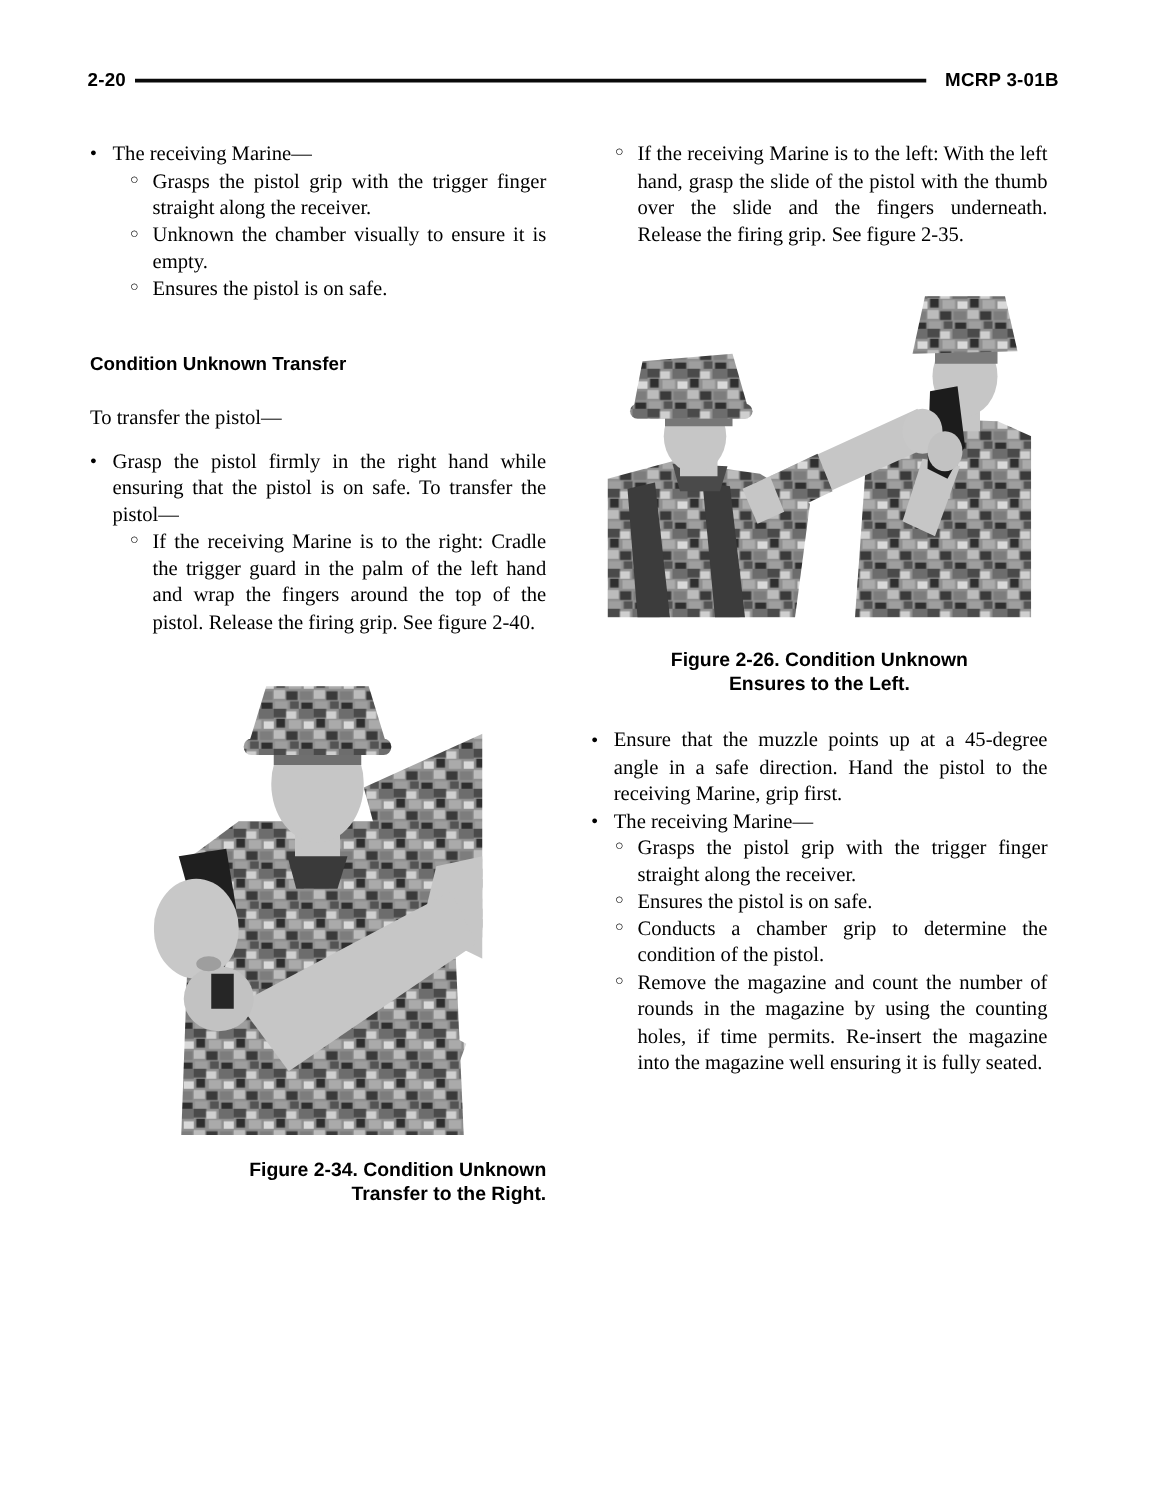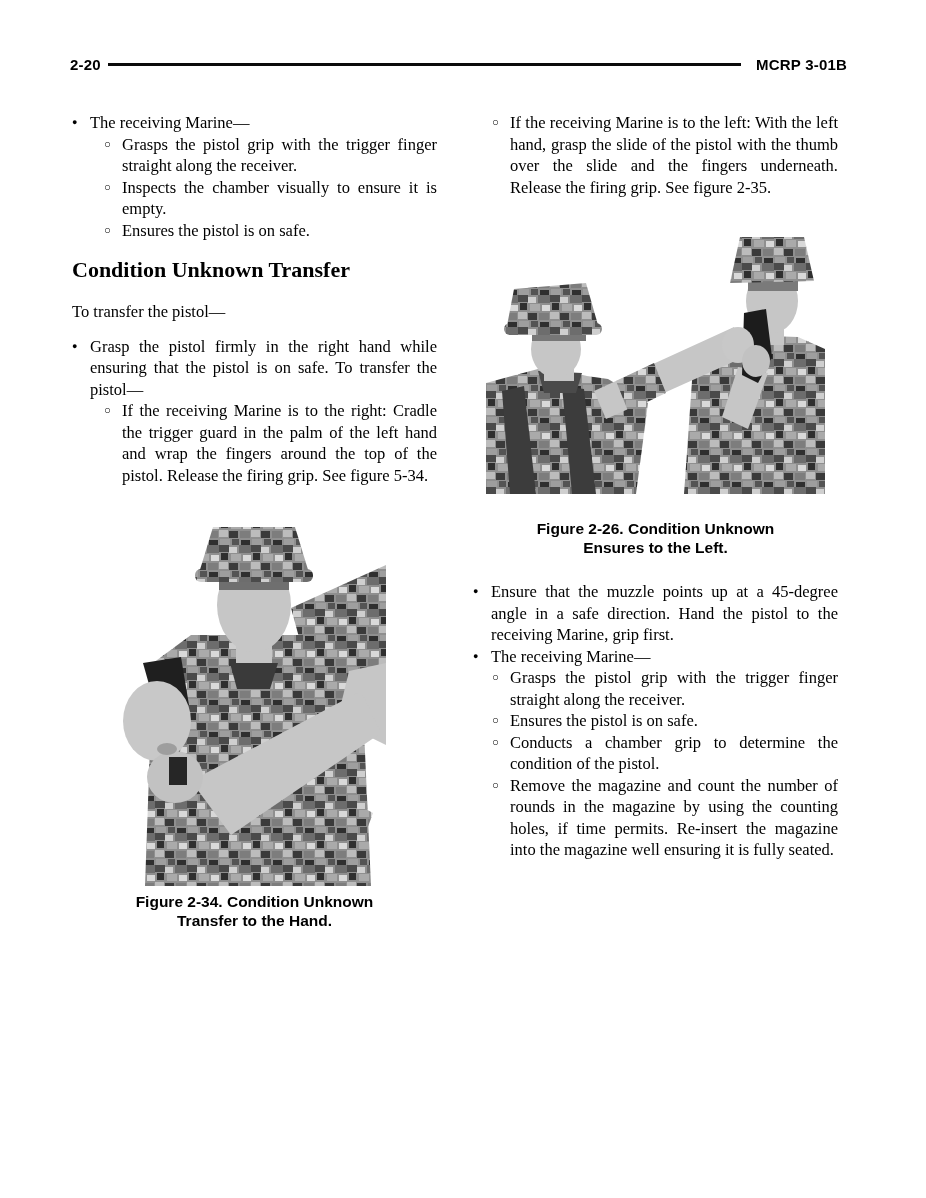--- a/index.html
+++ b/index.html
@@ -21,34 +21,34 @@
   .col.right{left:473px;}
   .row{display:flex;}
   .mk{flex:0 0 18px;text-align:left;}
   .mk-dot{font-size:9px;}
   .mk-o{font-size:11.5px;}
   .sub{margin-left:32px;}
   .sub .mk{flex:0 0 18px;}
   .col.right .sub{margin-left:19px;}
   .txt{flex:1;text-align:justify;}
   .heading{
-    font-family:Liberation Serif, serif;font-weight:bold;
-    font-size:22px;line-height:21px;margin-top:18px;
+    font-family:Liberation Sans, sans-serif;font-weight:bold;
+    font-size:15px;line-height:21px;margin-top:40px;
   }
   .intro{margin-top:21px;}
   .mt-list{margin-top:13px;}
   .figure{margin:0;padding:0;}
   .figure svg{display:block;margin:0 auto;}
   .fig-left{margin-top:27px;}
   .fig-right{margin-top:33px;}
   .caption{
     font-family:"Liberation Sans",sans-serif;font-weight:bold;
     font-size:15.5px;line-height:18.5px;text-align:center;
   }
-  .cap-left{margin-top:7px;}
+  .cap-left{margin-top:20px;text-align:right;}
   .cap-right{margin-top:26px;}
   .list-after-fig{margin-top:24px;}
 </style>
 </head>
 <body>
 
 <div class="page">
 
   <div class="hdr">
     <span>2-20</span>
@@ -61,38 +61,38 @@
     <div class="row">
       <span class="mk mk-dot">●</span>
       <div class="txt">The receiving Marine—</div>
     </div>
     <div class="row sub">
       <span class="mk mk-o">○</span>
       <div class="txt">Grasps the pistol grip with the trigger finger straight along the receiver.</div>
     </div>
     <div class="row sub">
       <span class="mk mk-o">○</span>
-      <div class="txt">Inspects the chamber visually to ensure it is empty.</div>
+      <div class="txt">Unknown the chamber visually to ensure it is empty.</div>
     </div>
     <div class="row sub">
       <span class="mk mk-o">○</span>
       <div class="txt">Ensures the pistol is on safe.</div>
     </div>
 
     <div class="heading">Condition Unknown Transfer</div>
 
     <div class="intro">To transfer the pistol—</div>
 
     <div class="row mt-list">
       <span class="mk mk-dot">●</span>
       <div class="txt">Grasp the pistol firmly in the right hand while ensuring that the pistol is on safe. To transfer the pistol—</div>
     </div>
     <div class="row sub">
       <span class="mk mk-o">○</span>
-      <div class="txt">If the receiving Marine is to the right: Cradle the trigger guard in the palm of the left hand and wrap the fingers around the top of the pistol. Release the firing grip. See figure 5-34.</div>
+      <div class="txt">If the receiving Marine is to the right: Cradle the trigger guard in the palm of the left hand and wrap the fingers around the top of the pistol. Release the firing grip. See figure 2-40.</div>
     </div>
 
     <figure class="figure fig-left">
       <svg width="263" height="373" viewBox="0 0 263 373" role="img">
         <defs>
           <pattern id="camoA" patternUnits="userSpaceOnUse" width="32" height="32">
             <rect width="32" height="32" fill="#8f8f8f"></rect>
             <rect x="0" y="0" width="10" height="7" fill="#4a4a4a"></rect>
             <rect x="10" y="2" width="8" height="6" fill="#cfcfcf"></rect>
             <rect x="20" y="0" width="12" height="8" fill="#6d6d6d"></rect>
@@ -132,21 +132,21 @@
         <polygon points="32,198 62,192 56,248 34,244" fill="#2a2a2a"></polygon>
 
         <ellipse cx="34" cy="208" rx="34" ry="40" fill="#c8c8c8"></ellipse>
         <ellipse cx="52" cy="264" rx="28" ry="26" fill="#c2c2c2"></ellipse>
         <ellipse cx="44" cy="236" rx="10" ry="6" fill="#9e9e9e"></ellipse>
 
         <rect x="46" y="244" width="18" height="28" fill="#262626"></rect>
       </svg>
       <figcaption class="caption cap-left">
         <div>Figure 2-34. Condition Unknown</div>
-        <div>Transfer to the Hand.</div>
+        <div>Transfer to the Right.</div>
       </figcaption>
     </figure>
 
   </div>
 
   <div class="col right">
 
     <div class="row sub">
       <span class="mk mk-o">○</span>
       <div class="txt">If the receiving Marine is to the left: With the left hand, grasp the slide of the pistol with the thumb over the slide and the fingers underneath. Release the firing grip. See figure 2-35.</div>

